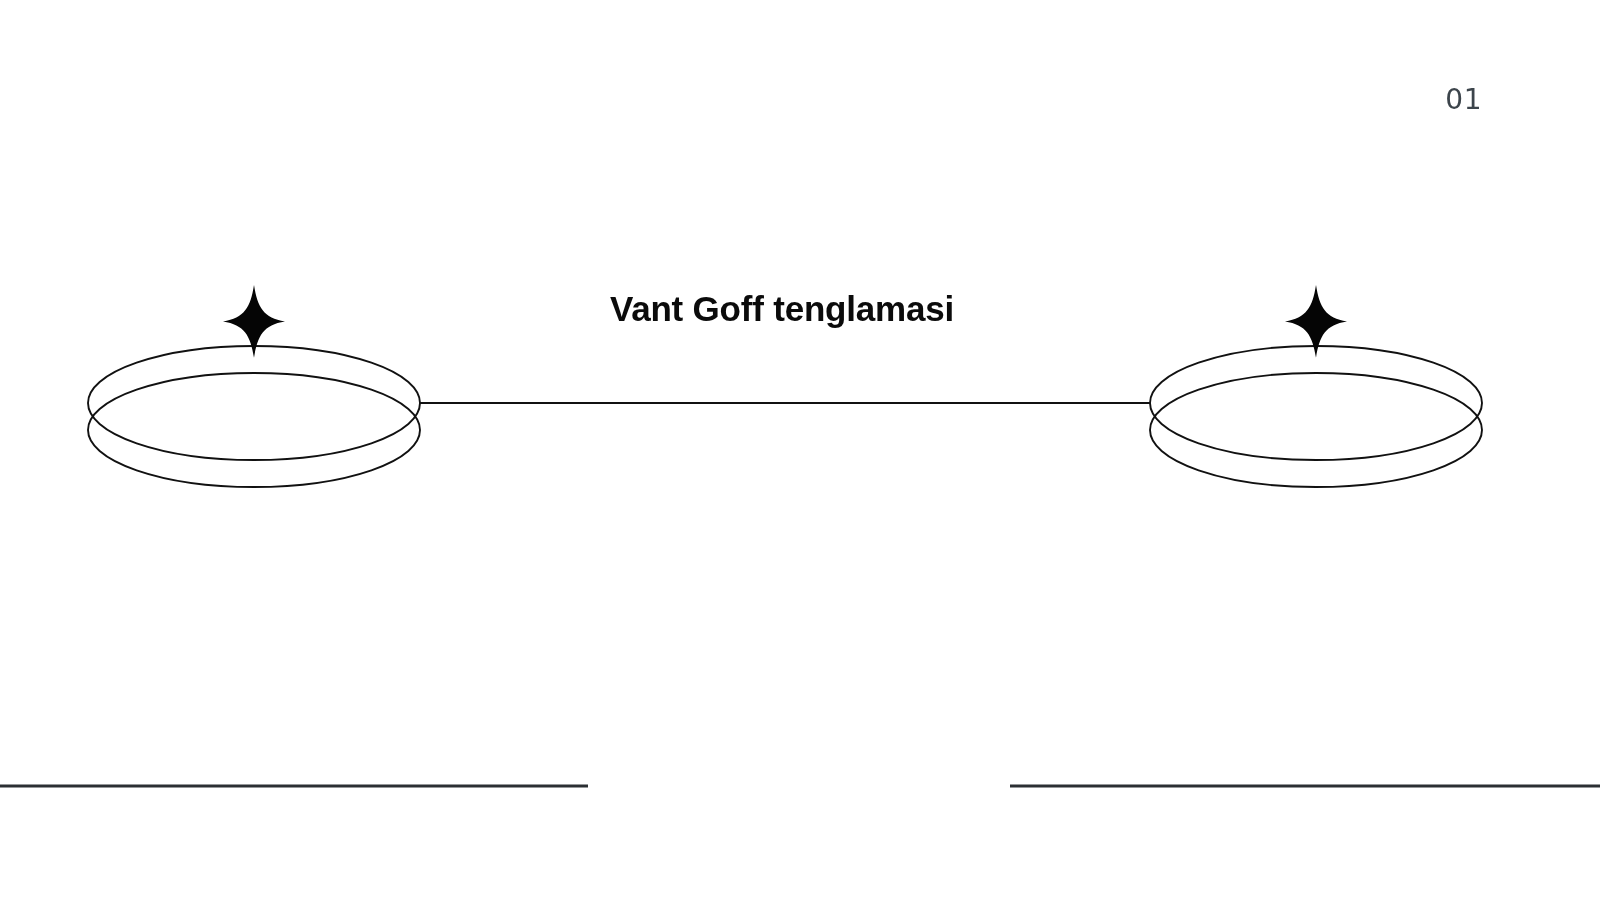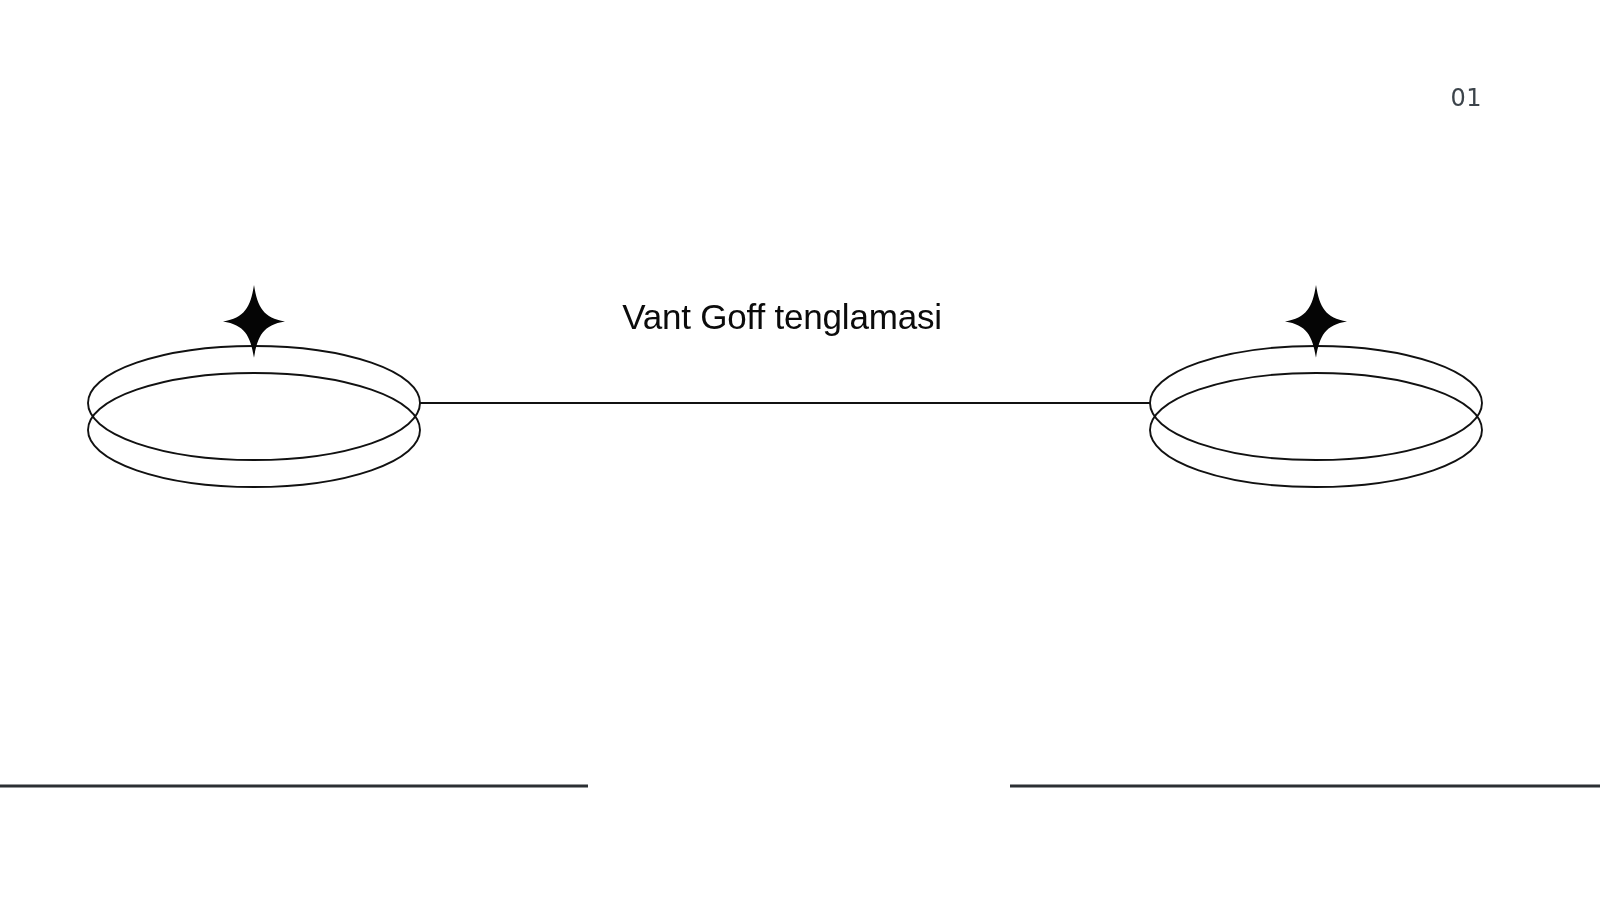--- a/index.html
+++ b/index.html
@@ -21,39 +21,39 @@
     background: #ffffff;
     overflow: hidden;
   }
 
   
   .page-number {
     position: absolute;
     top: 86px;
     right: 118px;
     font-family: "DejaVu Sans", sans-serif;
-    font-size: 24px;
+    font-size: 28px;
     font-weight: 400;
     letter-spacing: 0.5px;
     color: #3c444b;
     line-height: 1;
     user-select: none;
   }
 
   
   .slide-title {
     position: absolute;
     left: 0;
     right: 0;
     top: 282px;
     text-align: center;
-    margin: 16px;
+    margin: 8px;
     font-family: "Liberation Sans", sans-serif;
     font-size: 35px;
-    font-weight: 400;
+    font-weight: 700;
     letter-spacing: -0.2px;
     color: #0b0b0b;
     line-height: 1.1;
   }
   .title-shift {
     display: inline-block;
     transform: translateX(-18px);
   }
 
   

